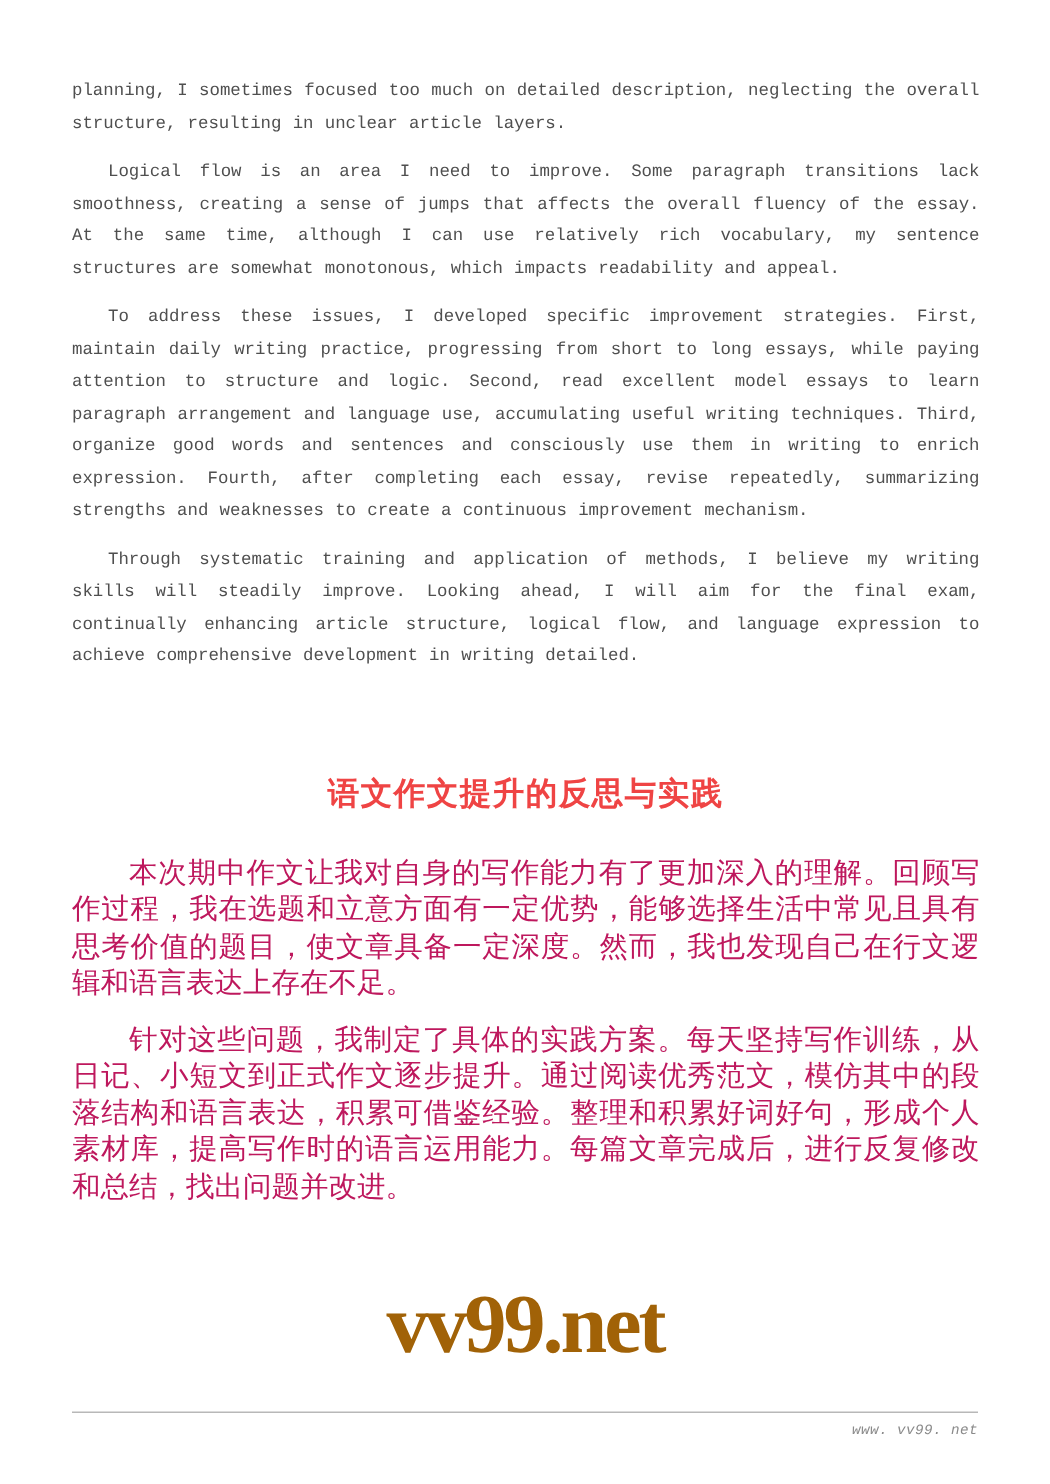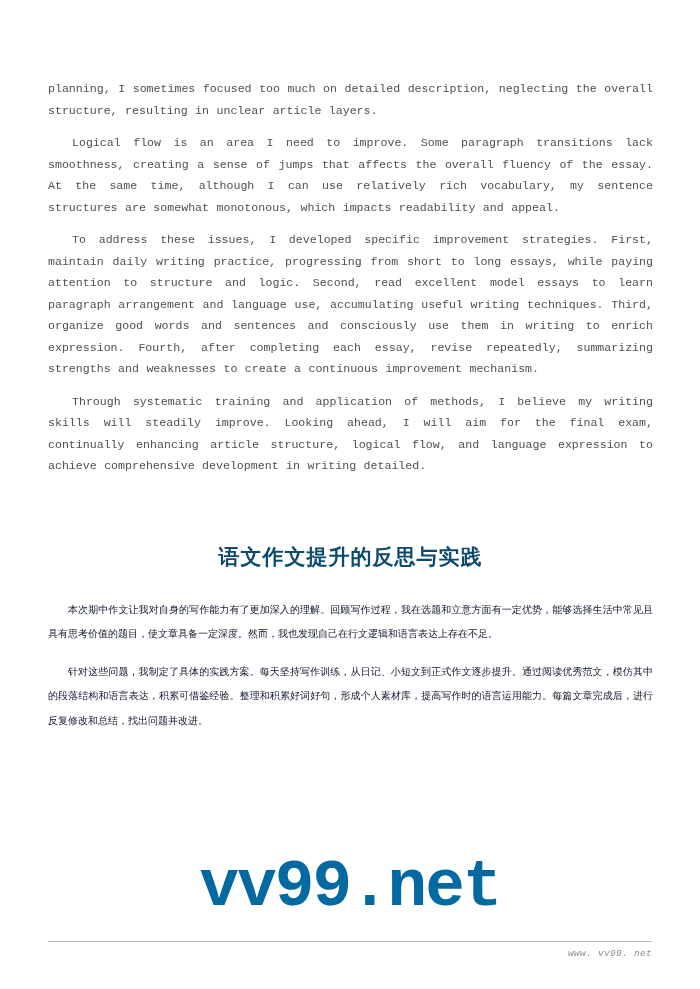--- a/index.html
+++ b/index.html
@@ -20,43 +20,43 @@
     box-sizing: border-box;
   }
 
   
   .watermark {
     position: absolute;
     left: 0;
     right: 0;
     top: 855px;
     text-align: center;
-    font-family: Liberation Mono, monospace;
+    font-family: Liberation Serif, serif;
     font-weight: 700;
-    font-size: 66px;
+    font-size: 56px;
     letter-spacing: -2px;
-    color: #0369a1;
+    color: #a16207;
     line-height: 1;
     user-select: none;
     pointer-events: none;
     white-space: nowrap;
     z-index: 0;
   }
 
   
   .content {
     position: absolute;
     left: 48px;
     top: 0;
     width: 605px;
     z-index: 2;
   }
 
   
-  .en-block { padding-top: 78px; }
+  .en-block { padding-top: 50px; }
   p.en {
     margin: 0 0 11px 0;
     font-family: "Liberation Mono", "DejaVu Sans Mono", monospace;
     font-size: 11.6px;
     line-height: 21.5px;
     text-align: justify;
     text-align-last: left;
     text-indent: 24px;
     color: #4f4f4f;
     letter-spacing: 0px;
@@ -69,34 +69,34 @@
 
   
   .cn-title {
     margin: 0;
     padding: 0;
     text-align: center;
     font-family: "DejaVu Serif", "Liberation Serif", serif;
     font-weight: 700;
     font-size: 21px;
     line-height: 30px;
-    color: #0c4a6e;
+    color: #ef4444;
     letter-spacing: 1px;
   }
 
   .cn-block { margin-top: 26px; }
   p.cn {
     margin: 0 0 13px 0;
     font-family: "DejaVu Serif", "Liberation Serif", serif;
-    font-size: 10px;
+    font-size: 19px;
     line-height: 24.5px;
     text-align: justify;
     text-align-last: left;
     text-indent: 2em;
-    color: #0f172a;
+    color: #be185d;
   }
 
   
   .footer-rule {
     position: absolute;
     left: 48px;
     right: 48px;
     top: 941px;
     height: 1px;
     background: #b8b8b8;

